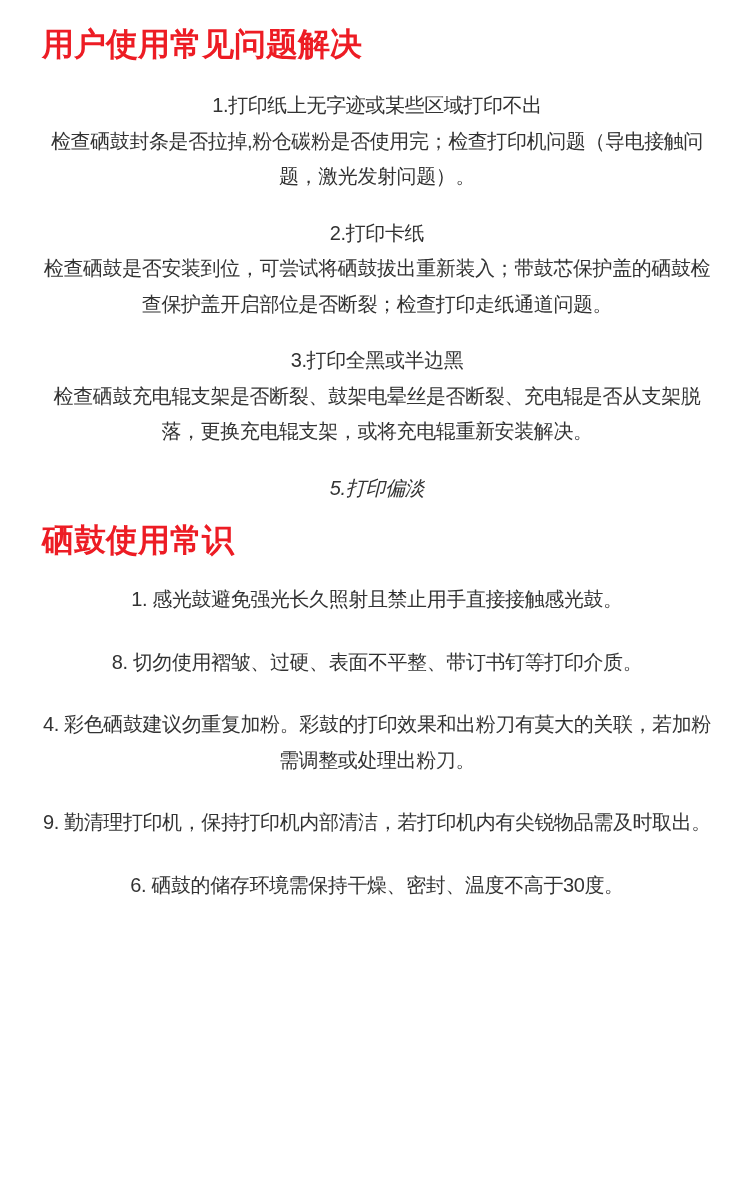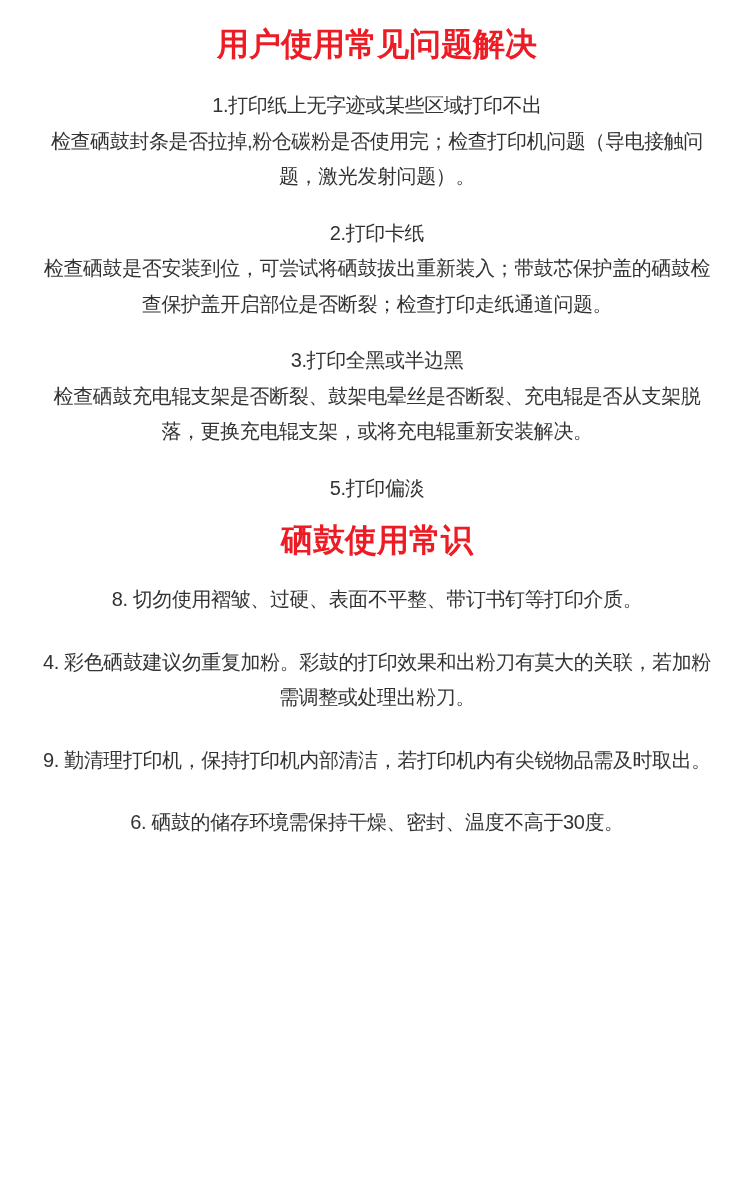--- a/index.html
+++ b/index.html
@@ -14,34 +14,33 @@
     width: 750px;
     height: 1203px;
     background: #ffffff;
     padding: 0 38px 0 42px;
   }
   .section-title {
     font-size: 32px;
     line-height: 44px;
     font-weight: bold;
     color: #ed1c24;
-    text-align: center;
     letter-spacing: 0;
   }
   .section-title.faq { margin: 22px 0 22px 0; }
   .section-title.tips { margin: 7px 0 20px 0; }
   .body-text {
     font-size: 20px;
     line-height: 35.5px;
     color: #333333;
     letter-spacing: -0.4px;
     text-align: center;
   }
   .faq-item { margin-bottom: 21px; }
-  .faq-item:last-of-type { margin-bottom: 12px; }
+  .faq-item:last-of-type { margin-bottom: 12px; font-style: italic; }
   .tips-item { margin-bottom: 27px; }
   .tips-item:last-of-type { margin-bottom: 12px; }
 </style>
 </head>
 <body>
 
 <div class="page">
 
   <h1 class="section-title faq">用户使用常见问题解决</h1>
 
@@ -59,19 +58,20 @@
       <div>检查硒鼓充电辊支架是否断裂、鼓架电晕丝是否断裂、充电辊是否从支架脱落，更换充电辊支架，或将充电辊重新安装解决。</div>
     </div>
     <div class="faq-item body-text">
       <div>5.打印偏淡</div>
     </div>
   </div>
 
   <h1 class="section-title tips">硒鼓使用常识</h1>
 
   <div>
+    <div class="tips-item body-text">1. 感光鼓避免强光长久照射且禁止用手直接接触感光鼓。</div>
     <div class="tips-item body-text">8. 切勿使用褶皱、过硬、表面不平整、带订书钉等打印介质。</div>
     <div class="tips-item body-text">4. 彩色硒鼓建议勿重复加粉。彩鼓的打印效果和出粉刀有莫大的关联，若加粉需调整或处理出粉刀。</div>
     <div class="tips-item body-text">9. 勤清理打印机，保持打印机内部清洁，若打印机内有尖锐物品需及时取出。</div>
     <div class="tips-item body-text">6. 硒鼓的储存环境需保持干燥、密封、温度不高于30度。</div>
   </div>
 
 </div>
 
 </body></html>

